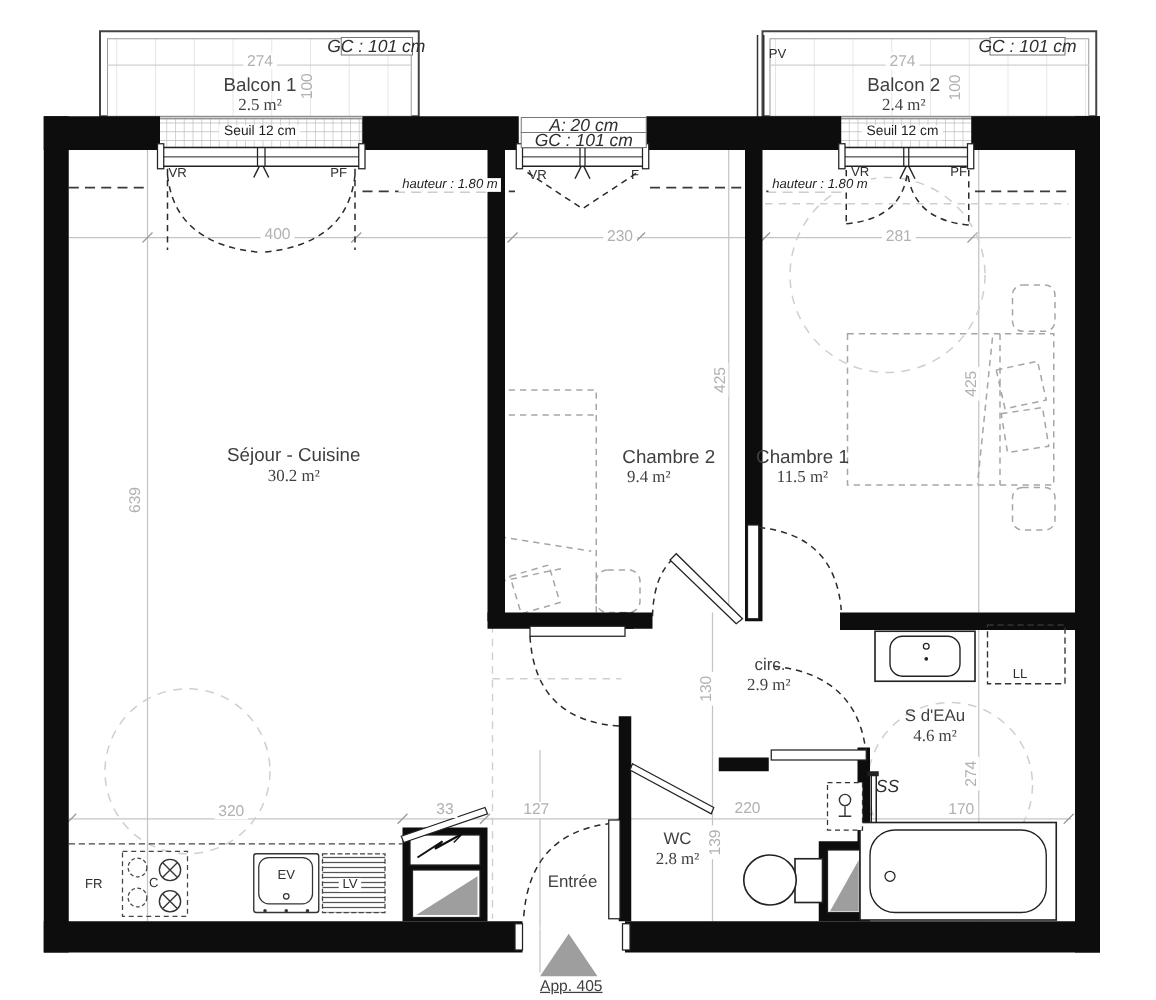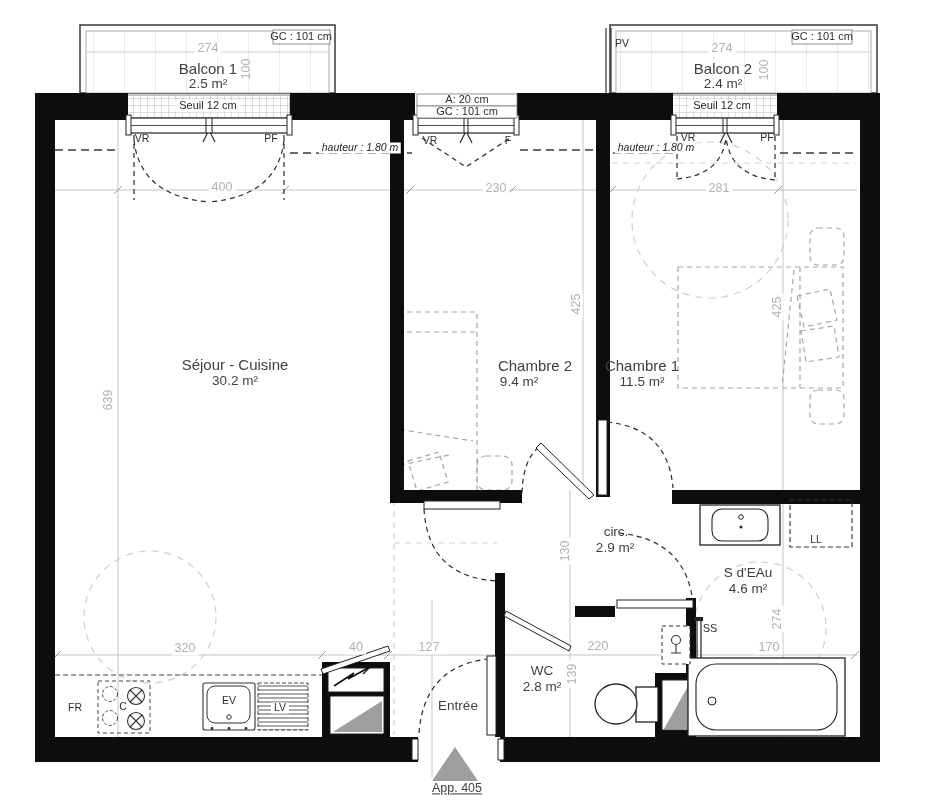--- a/index.html
+++ b/index.html
@@ -3,25 +3,25 @@
 <meta charset="utf-8">
 <style>
   html,body{margin:0;padding:0;background:#fff;}
   #plan{position:relative;width:925px;height:800px;background:#fff;overflow:hidden;
         font-family:"Liberation Sans","DejaVu Sans",sans-serif;}
   #plan svg{position:absolute;left:0;top:0;}
   .t{position:absolute;transform:translate(-50%,-50%);white-space:nowrap;line-height:1.05;}
   .tv{position:absolute;transform:translate(-50%,-50%) rotate(-90deg);white-space:nowrap;line-height:1;}
   .room-name{font-size:15px;color:#3f3f3f;}
   .room-name2{font-size:13.5px;color:#3f3f3f;text-align:right;}
-  .room-area{font-size:13.5px;color:#3f3f3f;}
+  .room-area{font-size:13.5px;color:#3f3f3f;font-family:Liberation Serif, serif;}
   .dim{font-size:12.5px;color:#b1b1b1;}
   .chip{background:#fff;padding:0 3px;}
   .sm{font-size:10.5px;color:#2f2f2f;}
-  .xs{font-size:11px;color:#2f2f2f;}
+  .xs{font-size:14px;color:#2f2f2f;font-style:italic;}
   .it{font-style:italic;font-size:10.5px;color:#1f1f1f;margin-left:19px;}
   .seuil{font-size:11px;color:#1f1f1f;background:#fff;padding:0 4px;}
   .app{font-size:12.5px;color:#3f3f3f;text-decoration:underline;}
 </style>
 </head>
 <body>
 
 <div id="plan">
 <svg width="925" height="800" viewBox="0 0 925 800">
   <defs>
@@ -275,21 +275,21 @@
 <div class="t room-area" style="left:542px;top:687px">2.8 m²</div>
 <div class="t room-name2" style="left:458px;top:706px">Entrée</div>
 
 <div class="tv dim chip" style="left:108px;top:400px">639</div>
 <div class="tv dim chip" style="left:576px;top:304px">425</div>
 <div class="tv dim chip" style="left:777px;top:307px">425</div>
 <div class="tv dim chip" style="left:565px;top:551px">130</div>
 <div class="tv dim chip" style="left:572px;top:674px">139</div>
 <div class="tv dim chip" style="left:777px;top:619px">274</div>
 <div class="t dim chip" style="left:185px;top:649px">320</div>
-<div class="t dim chip" style="left:356px;top:648px">40</div>
+<div class="t dim chip" style="left:356px;top:648px">33</div>
 <div class="t dim chip" style="left:429px;top:648px">127</div>
 <div class="t dim chip" style="left:598px;top:647px">220</div>
 <div class="t dim chip" style="left:769px;top:648px">170</div>
 
 <div class="t sm" style="left:75px;top:708px">FR</div>
 <div class="t sm" style="left:123px;top:707px">C</div>
 <div class="t sm" style="left:229px;top:701px">EV</div>
 <div class="t sm chip" style="left:280px;top:708px">LV</div>
 <div class="t sm" style="left:816px;top:540px">LL</div>
 <div class="t xs" style="left:710px;top:629px">SS</div>

